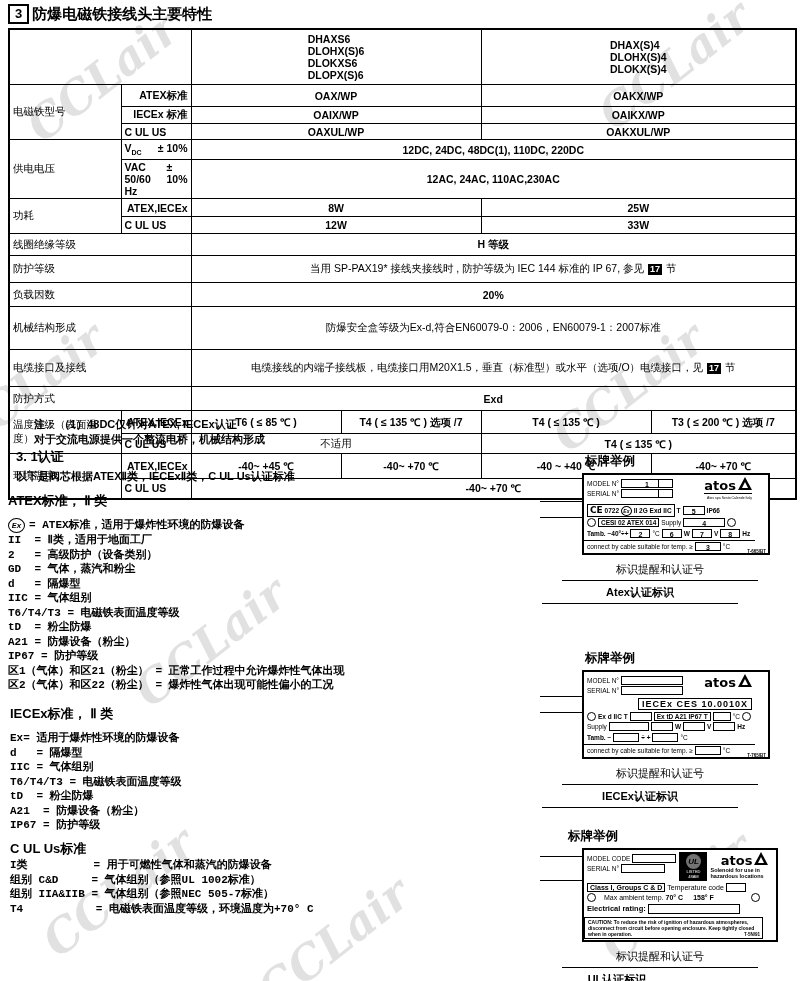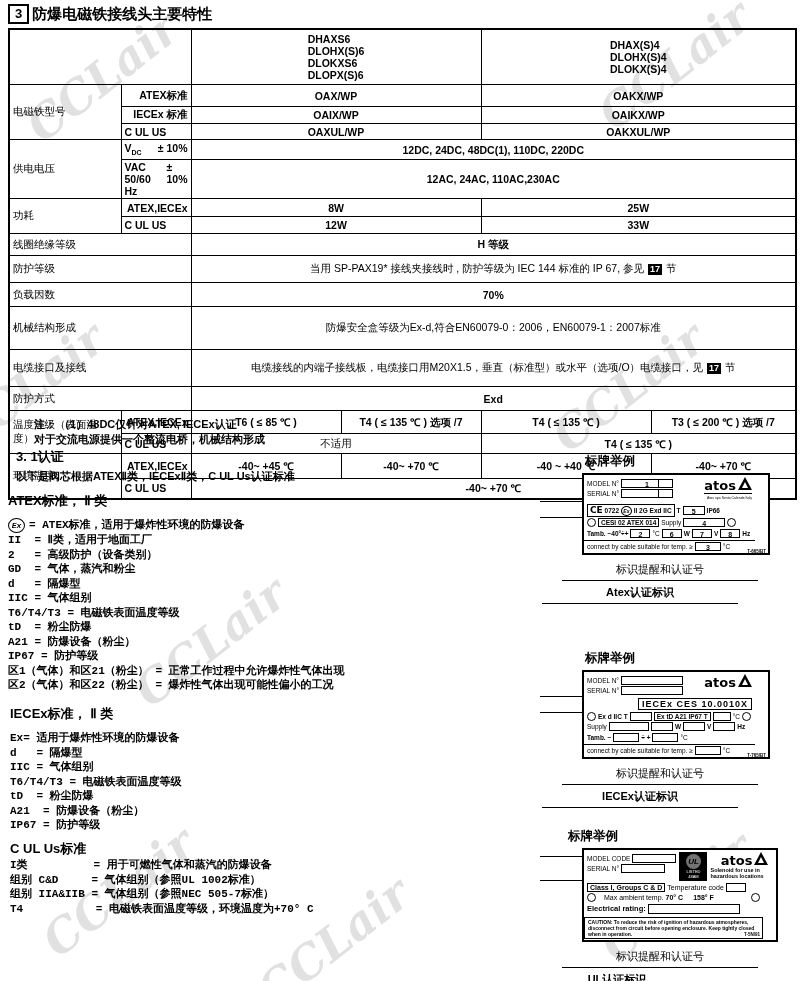--- a/index.html
+++ b/index.html
@@ -169,21 +169,21 @@
   <tr style="height:22px">
     <td colspan="2" class="lab tk">线圈绝缘等级</td>
     <td colspan="4" class="val tk">H 等级</td>
   </tr>
   <tr style="height:27px">
     <td colspan="2" class="lab tk">防护等级</td>
     <td colspan="4" class="valn tk"><span>当用 SP-PAX19* 接线夹接线时 , 防护等级为 IEC 144 标准的 IP 67, 参见</span> <span class="refbox">17</span> <span>节</span></td>
   </tr>
   <tr style="height:24px">
     <td colspan="2" class="lab tk">负载因数</td>
-    <td colspan="4" class="val tk">70%</td>
+    <td colspan="4" class="val tk">20%</td>
   </tr>
   <tr style="height:43px">
     <td colspan="2" class="lab tk">机械结构形成</td>
     <td colspan="4" class="valn tk">防爆安全盒等级为Ex-d,符合EN60079-0：2006，EN60079-1：2007标准</td>
   </tr>
   <tr style="height:37px">
     <td colspan="2" class="lab tk">电缆接口及接线</td>
     <td colspan="4" class="valn tk"><span>电缆接线的内端子接线板，电缆接口用M20X1.5，垂直（标准型）或水平（选项/O）电缆接口，见</span> <span class="refbox">17</span> <span>节</span></td>
   </tr>
   <tr style="height:24px">

